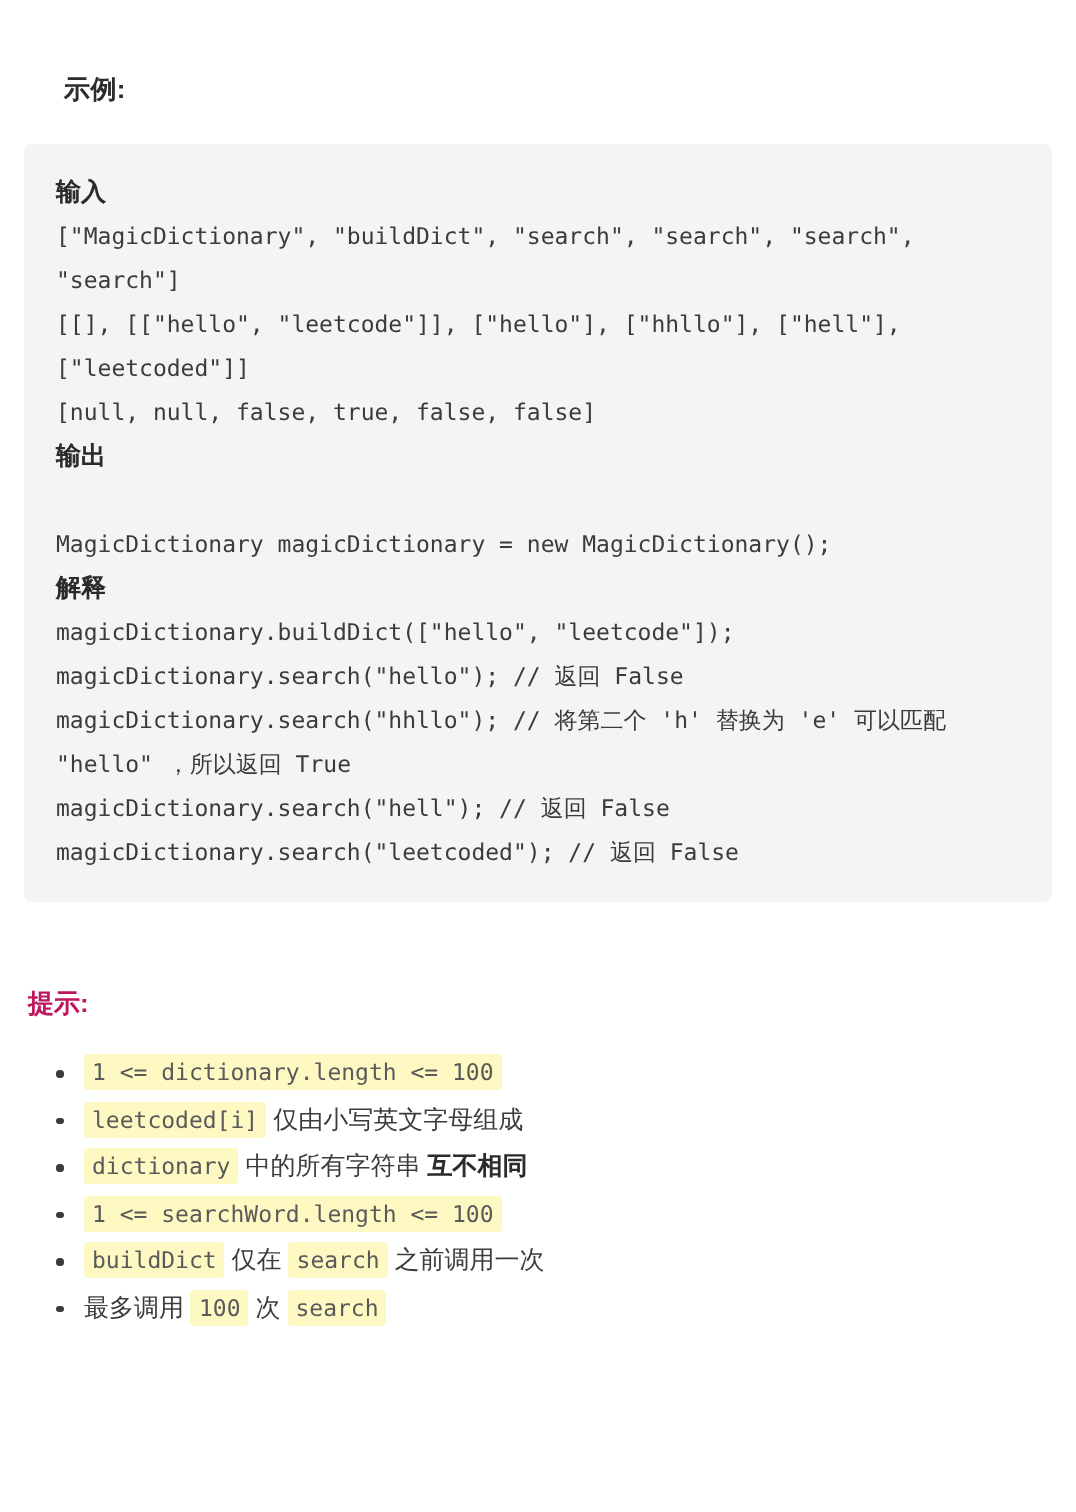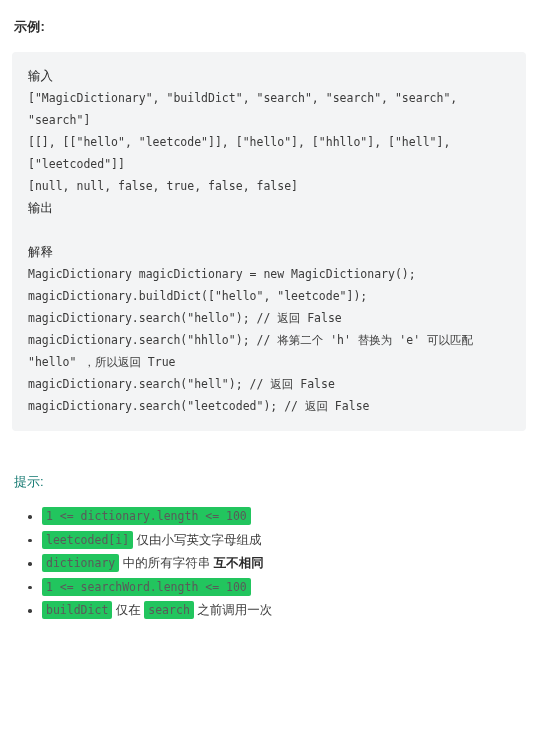--- a/index.html
+++ b/index.html
@@ -17,21 +17,21 @@
   }
   .page {
     padding: 0 12px;
     box-sizing: border-box;
     width: 538px;
   }
   .section-heading {
     font-size: 13px;
     font-weight: bold;
     color: #2c2c2c;
-    margin: 0;
+    margin: 18px;
     padding: 18px 0 0 2px;
     line-height: 18px;
     letter-spacing: 0.2px;
   }
   .codeblock {
     background: #f3f4f5;
     border-radius: 4px;
     margin-top: 16px;
     padding: 13px 16px 14px 16px;
     box-sizing: border-box;
@@ -40,31 +40,31 @@
     font-family: "DejaVu Sans Mono", "Liberation Mono", monospace;
     font-size: 11.5px;
     line-height: 22px;
     color: #3b3b3b;
     white-space: pre-wrap;
     word-break: break-word;
     letter-spacing: 0px;
   }
   .code-line.label {
     font-family: "Liberation Sans", "DejaVu Sans", sans-serif;
-    font-weight: normal;
+    font-weight: bold;
     font-size: 12.5px;
     color: #2b2b2b;
   }
   .code-line.blank {
     height: 22px;
   }
   .hints-heading {
     font-size: 13px;
-    font-weight: normal;
-    color: #0f766e;
+    font-weight: bold;
+    color: #be185d;
     margin: 0;
     padding: 42px 0 0 2px;
     line-height: 18px;
   }
   ul.hints {
     margin: 14px 0 0 0;
     padding: 0 0 0 30px;
     list-style: none;
   }
   ul.hints li {
@@ -81,21 +81,21 @@
     left: -14px;
     top: 10px;
     width: 3.5px;
     height: 3.5px;
     border-radius: 50%;
     background: #3c3c3c;
   }
   code.inline {
     font-family: "DejaVu Sans Mono", "Liberation Mono", monospace;
     font-size: 11.5px;
-    background: #22c55e;
+    background: #fef9c3;
     color: #5a5a5a;
     padding: 2px 4px;
     border-radius: 2px;
     white-space: pre;
   }
   .zh { color: #3c3c3c; text-align: center; }
   .zh-bold { font-weight: bold; color: #2b2b2b; text-align: center; }
 </style>
 </head>
 <body>
@@ -104,32 +104,33 @@
 
   <h3 class="section-heading">示例:</h3>
 
   <div class="codeblock" id="example-code-block">
       <div class="code-line label">输入</div>
       <div class="code-line">["MagicDictionary", "buildDict", "search", "search", "search", "search"]</div>
       <div class="code-line">[[], [["hello", "leetcode"]], ["hello"], ["hhllo"], ["hell"], ["leetcoded"]]</div>
       <div class="code-line">[null, null, false, true, false, false]</div>
       <div class="code-line label">输出</div>
       <div class="code-line blank"></div>
+      <div class="code-line">MagicDictionary magicDictionary = new MagicDictionary();</div>
       <div class="code-line label">解释</div>
-      <div class="code-line">MagicDictionary magicDictionary = new MagicDictionary();</div>
       <div class="code-line">magicDictionary.buildDict(["hello", "leetcode"]);</div>
       <div class="code-line">magicDictionary.search("hello"); // 返回 False</div>
       <div class="code-line">magicDictionary.search("hhllo"); // 将第二个 'h' 替换为 'e' 可以匹配 "hello" ，所以返回 True</div>
       <div class="code-line">magicDictionary.search("hell"); // 返回 False</div>
       <div class="code-line">magicDictionary.search("leetcoded"); // 返回 False</div>
     </div>
 
   <h3 class="hints-heading">提示:</h3>
 
   <ul class="hints" id="hints-list">
       <li><code class="inline">1 &lt;= dictionary.length &lt;= 100</code></li>
       <li><code class="inline">leetcoded[i]</code><span class="zh"> 仅由小写英文字母组成</span></li>
       <li><code class="inline">dictionary</code><span class="zh"> 中的所有字符串 </span><strong class="zh-bold">互不相同</strong></li>
       <li><code class="inline">1 &lt;= searchWord.length &lt;= 100</code></li>
       <li><code class="inline">buildDict</code><span class="zh"> 仅在 </span><code class="inline">search</code><span class="zh"> 之前调用一次</span></li>
+      <li><span class="zh">最多调用 </span><code class="inline">100</code><span class="zh"> 次 </span><code class="inline">search</code></li>
     </ul>
 
 </div>
 
 </body></html>

